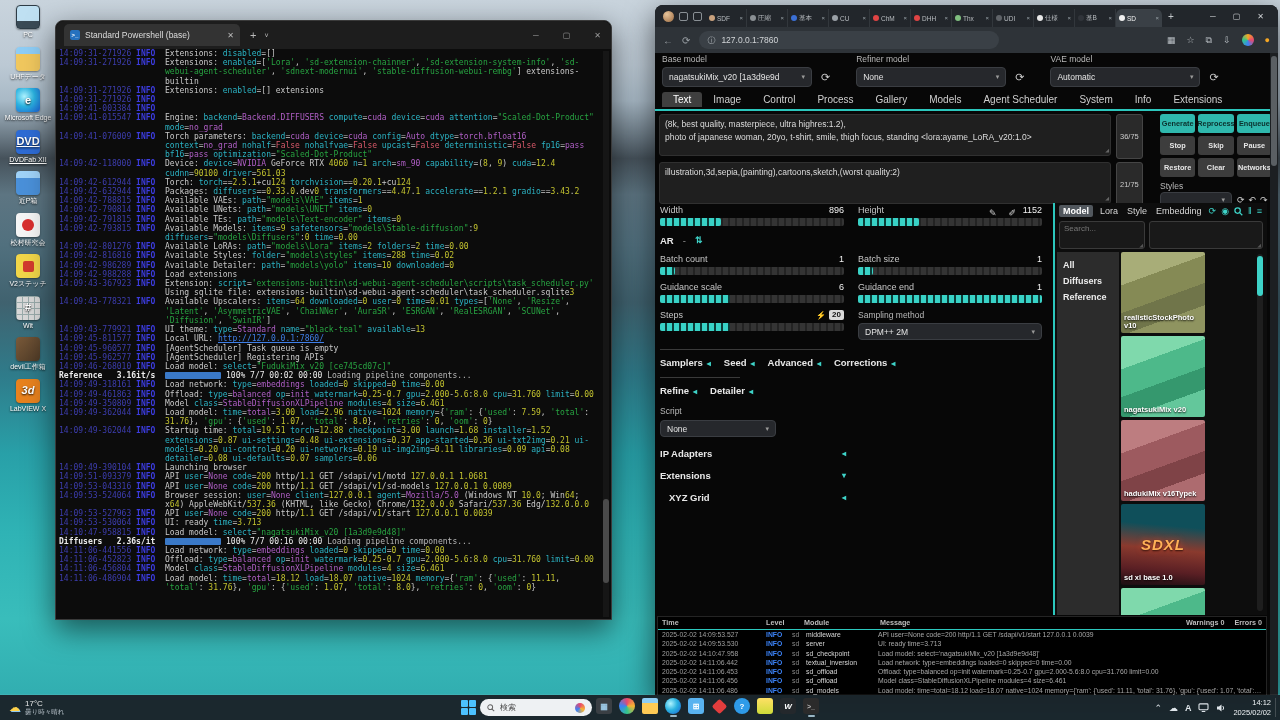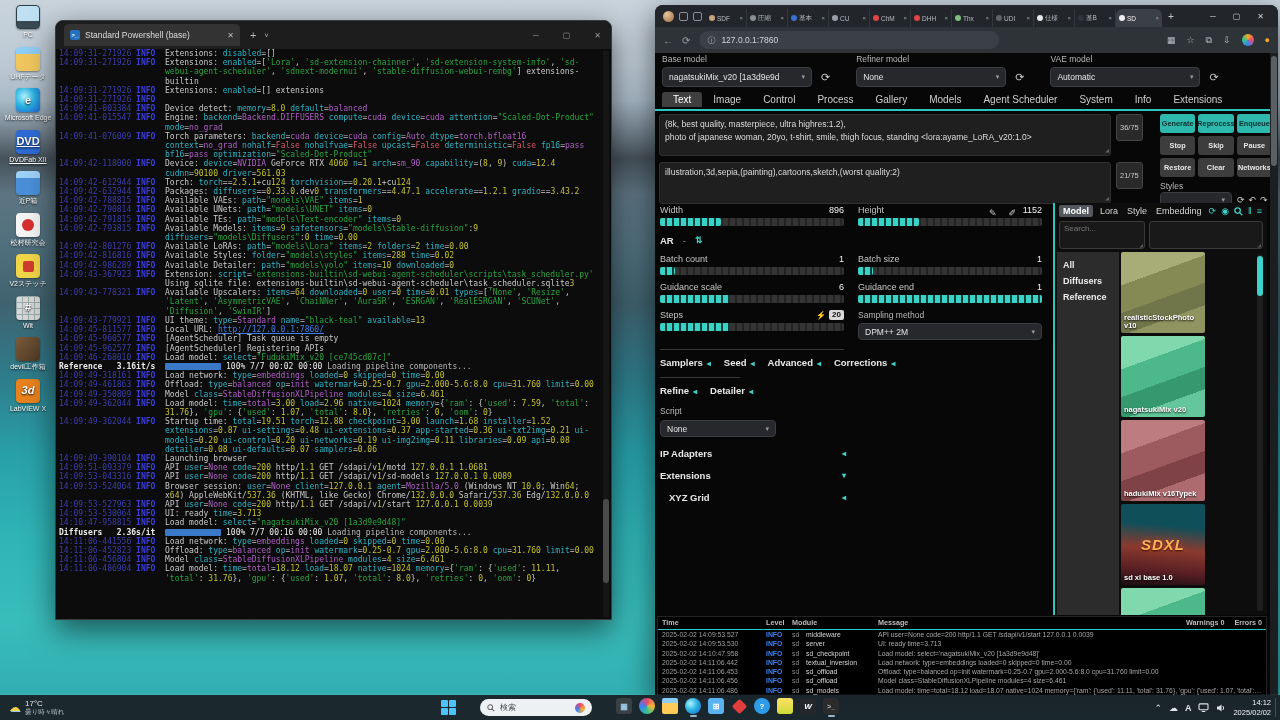--- a/index.html
+++ b/index.html
@@ -73,21 +73,21 @@
 .sel .car{margin-left:auto;color:#9a9a9a;font-size:7px}
 .rfr{color:#d0d0d0;font-size:11px}
 
 .stabs{position:absolute;top:39px;left:7px;display:flex}
 .stab{padding:2px 11px;font-size:10px;color:#cfcfcf}
 .stab.active{background:#3f3f3f;color:#fff;border-radius:3px 3px 0 0}
 .tealline{position:absolute;top:56px;left:0;right:8px;height:2px;background:#2cc7bd}
 
 .pbox{position:absolute;left:4px;width:452px;height:42px;background:#1f1f1f;border:1px solid #303030;border-radius:3px;color:#dcdcdc;font-size:8.5px;padding:3px 5px;line-height:1.55;white-space:pre-wrap;overflow:hidden}
 .pbox::after{content:"◢";position:absolute;right:1px;bottom:0;font-size:5px;color:#666}
-.badge{position:absolute;left:461px;background:#2a2a2a;border:1px solid #454545;border-radius:3px;color:#c9c9c9;font-size:7.5px;padding:8px 3px}
+.badge{position:absolute;left:461px;background:#2a2a2a;border:1px solid #454545;border-radius:3px;color:#c9c9c9;font-size:7.5px;padding:17px 3px}
 
 .btns{position:absolute;left:505px;top:61px;width:112px;display:grid;grid-template-columns:1fr 1fr 1fr;gap:3px}
 .gb{height:19px;border-radius:3px;font-size:7.3px;display:flex;align-items:center;justify-content:center;font-weight:700;overflow:hidden}
 .gb.teal{background:#2fb8ad;color:#0b2f2c}
 .gb.gray{background:#3d3d3d;color:#e6e6e6}
 .styleslab{position:absolute;left:505px;top:128px;font-size:8.5px;color:#b9b9b9}
 .stylesrow{position:absolute;left:505px;top:139px;display:flex;align-items:center;gap:5px}
 .stylesrow .sel{width:72px;height:16px;font-size:8px}
 .sics{display:flex;gap:4px;color:#cfcfcf;font-size:9px}
 
@@ -133,34 +133,34 @@
 .cs-olive{background:linear-gradient(160deg,#a8ad78 0 30%,#858a55 30% 55%,#70754a 55% 75%,#8f9460 75%)}
 .cs-green{background:linear-gradient(160deg,#7fd9ac 0 30%,#4db98a 30% 55%,#35986e 55% 75%,#63c79b 75%)}
 .cs-rose{background:linear-gradient(160deg,#bd7d80 0 30%,#9d5a5f 30% 55%,#7f4347 55% 75%,#ad6b6f 75%)}
 .cs-sdxl{background:linear-gradient(185deg,#0f4f5a 0 28%,#8a3a2e 55%,#5a1f24 80%,#1a0d12)}
 .sdxl-t{position:absolute;inset:0;display:flex;align-items:center;justify-content:center;font-size:15px;font-weight:800;font-style:italic;color:#ffb057;text-shadow:0 0 6px #d04a2a,0 1px 2px #000;letter-spacing:1px}
 .nscroll{position:absolute;right:4px;top:2px;bottom:4px;width:6px;background:#1e1e1e;border-radius:3px}
 .nthumb{position:absolute;top:2px;left:0;width:6px;height:40px;background:#3ed3c8;border-radius:3px}
 
 .logp{position:absolute;left:2px;top:563px;width:610px;height:82px;background:#000;border:1px solid #242424;font-family:"Liberation Sans",sans-serif}
 .lhead{display:flex;font-size:7.2px;color:#bdbdbd;font-weight:700;padding:1px 4px 2px;border-bottom:1px solid #2cc7bd}
-.c-time{width:104px;flex:none}.c-lvl{width:26px;flex:none}.c-mod{width:86px;flex:none}.c-msg{flex:1;overflow:hidden}
+.c-time{width:104px;flex:none}.c-lvl{width:38px;flex:none}.c-mod{width:76px;flex:none}.c-msg{flex:1;overflow:hidden}
 .lwarn{flex:none;display:flex;gap:10px}
 .lrow{display:flex;font-size:6.8px;line-height:9.3px;color:#9f9f9f;padding:0 4px;white-space:nowrap}
 .lrow .c-time{color:#9f9f9f}
 .lrow .lvl-i{color:#3b82f6;font-weight:700;width:26px;flex:none}
 .lrow .c-sd{width:14px;flex:none;color:#8a8a8a}
 .lrow .c-modn{width:72px;flex:none;color:#d6d6d6}
 .lrow .c-msg{color:#a8a8a8;text-overflow:ellipsis;overflow:hidden}
 
 #tb{position:absolute;left:0;right:0;bottom:0;height:25px;background:rgba(26,34,41,.96);display:flex;align-items:center;box-shadow:0 -1px 0 rgba(255,255,255,.06)}
 .wx{display:flex;align-items:center;gap:5px;padding:0 9px;color:#e8e8e8}
 .wxi{color:#ffd24a;font-size:11px;text-shadow:1px 1px 0 #8fc7f0}
 .wt1{font-size:8px}.wt2{font-size:6.5px;color:#b8c2ca}
-.tbcenter{position:absolute;left:50%;transform:translateX(-50%);display:flex;align-items:center;gap:24px;height:25px}
+.tbcenter{position:absolute;left:50%;transform:translateX(-50%);display:flex;align-items:center;gap:4px;height:25px}
 .startb{width:15px;height:15px;display:grid;grid-template-columns:7px 7px;grid-template-rows:7px 7px;gap:1px}
 .startb i{background:#4cc2ff;border-radius:1px}
 .spill{width:112px;height:17px;background:#eef1f3;border-radius:9px;display:flex;align-items:center;gap:5px;padding:0 7px;color:#444;font-size:8px}
 .spill svg{flex:none}
 .spill .slogo{margin-left:auto;width:10px;height:10px;border-radius:50%;background:conic-gradient(#e8486e,#f7b531,#3b82f6,#e8486e)}
 .tiw{display:flex;flex-direction:column;align-items:center;gap:1px}
 .ti{width:16px;height:16px;border-radius:3px;display:flex;align-items:center;justify-content:center;font-size:8px;font-weight:700;color:#fff;position:relative}
 .und{width:7px;height:2px;border-radius:1px;background:#9ab6c4}
 .und.off{background:transparent}
 .t-widgets{background:#3a3f44;color:#9ecbe8}
@@ -256,21 +256,20 @@
         </div>
         <div class="tline">
           <span class="gut"><span class="ts">14:09:31-271926</span><span class="lvl"> INFO</span></span>
           <span class="msg"><span>Extensions: </span><span class="k">enabled</span><span>=</span><span>[] extensions</span></span>
         </div>
         <div class="tline">
           <span class="gut"><span class="ts">14:09:31-271926</span><span class="lvl"> INFO</span></span>
         </div>
         <div class="tline">
           <span class="gut"><span class="ts">14:09:41-003384</span><span class="lvl"> INFO</span></span>
-          <span class="msg"><span>Device detect: </span><span class="k">memory</span><span>=</span><span class="n">8.0</span><span> </span><span class="k">default</span><span>=</span><span class="v">balanced</span></span>
         </div>
         <div class="tline">
           <span class="gut"><span class="ts">14:09:41-015547</span><span class="lvl"> INFO</span></span>
           <span class="msg"><span>Engine: </span><span class="k">backend</span><span>=</span><span class="v">Backend.DIFFUSERS</span><span> </span><span class="k">compute</span><span>=</span><span class="v">cuda</span><span> </span><span class="k">device</span><span>=</span><span class="v">cuda</span><span> </span><span class="k">attention</span><span>=</span><span class="s">"Scaled-Dot-Product"</span><span> </span><span class="k">mode</span><span>=</span><span class="v">no_grad</span></span>
         </div>
         <div class="tline">
           <span class="gut"><span class="ts">14:09:41-076009</span><span class="lvl"> INFO</span></span>
           <span class="msg"><span>Torch parameters: </span><span class="k">backend</span><span>=</span><span class="v">cuda</span><span> </span><span class="k">device</span><span>=</span><span class="v">cuda</span><span> </span><span class="k">config</span><span>=</span><span class="v">Auto</span><span> </span><span class="k">dtype</span><span>=</span><span class="v">torch.bfloat16</span><span> </span><span class="k">context</span><span>=</span><span class="v">no_grad</span><span> </span><span class="k">nohalf</span><span>=</span><span class="fa">False</span><span> </span><span class="k">nohalfvae</span><span>=</span><span class="fa">False</span><span> </span><span class="k">upcast</span><span>=</span><span class="fa">False</span><span> </span><span class="k">deterministic</span><span>=</span><span class="fa">False</span><span> </span><span class="k">fp16</span><span>=</span><span class="v">pass</span><span> </span><span class="k">bf16</span><span>=</span><span class="v">pass</span><span> </span><span class="k">optimization</span><span>=</span><span class="s">"Scaled-Dot-Product"</span></span>
         </div>
         <div class="tline">
@@ -305,20 +304,24 @@
           <span class="gut"><span class="ts">14:09:42-801276</span><span class="lvl"> INFO</span></span>
           <span class="msg"><span>Available LoRAs: </span><span class="k">path</span><span>=</span><span class="s">"models\Lora"</span><span> </span><span class="k">items</span><span>=</span><span class="n">2</span><span> </span><span class="k">folders</span><span>=</span><span class="n">2</span><span> </span><span class="k">time</span><span>=</span><span class="n">0.00</span></span>
         </div>
         <div class="tline">
           <span class="gut"><span class="ts">14:09:42-816816</span><span class="lvl"> INFO</span></span>
           <span class="msg"><span>Available Styles: </span><span class="k">folder</span><span>=</span><span class="s">"models\styles"</span><span> </span><span class="k">items</span><span>=</span><span class="n">288</span><span> </span><span class="k">time</span><span>=</span><span class="n">0.02</span></span>
         </div>
         <div class="tline">
           <span class="gut"><span class="ts">14:09:42-986289</span><span class="lvl"> INFO</span></span>
           <span class="msg"><span>Available Detailer: </span><span class="k">path</span><span>=</span><span class="s">"models\yolo"</span><span> </span><span class="k">items</span><span>=</span><span class="n">10</span><span> </span><span class="k">downloaded</span><span>=</span><span class="n">0</span></span>
+        </div>
+        <div class="tline">
+          <span class="gut"><span class="ts">14:09:42-988288</span><span class="lvl"> INFO</span></span>
+          <span class="msg"><span>Load extensions</span></span>
         </div>
         <div class="tline">
           <span class="gut"><span class="ts">14:09:43-367923</span><span class="lvl"> INFO</span></span>
           <span class="msg"><span>Extension: </span><span class="k">script</span><span>=</span><span class="s">'extensions-builtin\sd-webui-agent-scheduler\scripts\task_scheduler.py'</span><span> Using sqlite file: extensions-builtin\sd-webui-agent-scheduler\task_scheduler.sqlite</span><span class="n">3</span></span>
         </div>
         <div class="tline">
           <span class="gut"><span class="ts">14:09:43-778321</span><span class="lvl"> INFO</span></span>
           <span class="msg"><span>Available Upscalers: </span><span class="k">items</span><span>=</span><span class="n">64</span><span> </span><span class="k">downloaded</span><span>=</span><span class="n">0</span><span> </span><span class="k">user</span><span>=</span><span class="n">0</span><span> </span><span class="k">time</span><span>=</span><span class="n">0.01</span><span> </span><span class="k">types</span><span>=</span><span>[</span><span class="s">'None'</span><span>, </span><span class="s">'Resize'</span><span>, </span><span class="s">'Latent'</span><span>, </span><span class="s">'AsymmetricVAE'</span><span>, </span><span class="s">'ChaiNNer'</span><span>, </span><span class="s">'AuraSR'</span><span>, </span><span class="s">'ESRGAN'</span><span>, </span><span class="s">'RealESRGAN'</span><span>, </span><span class="s">'SCUNet'</span><span>, </span><span class="s">'Diffusion'</span><span>, </span><span class="s">'SwinIR'</span><span>]</span></span>
         </div>
         <div class="tline">

